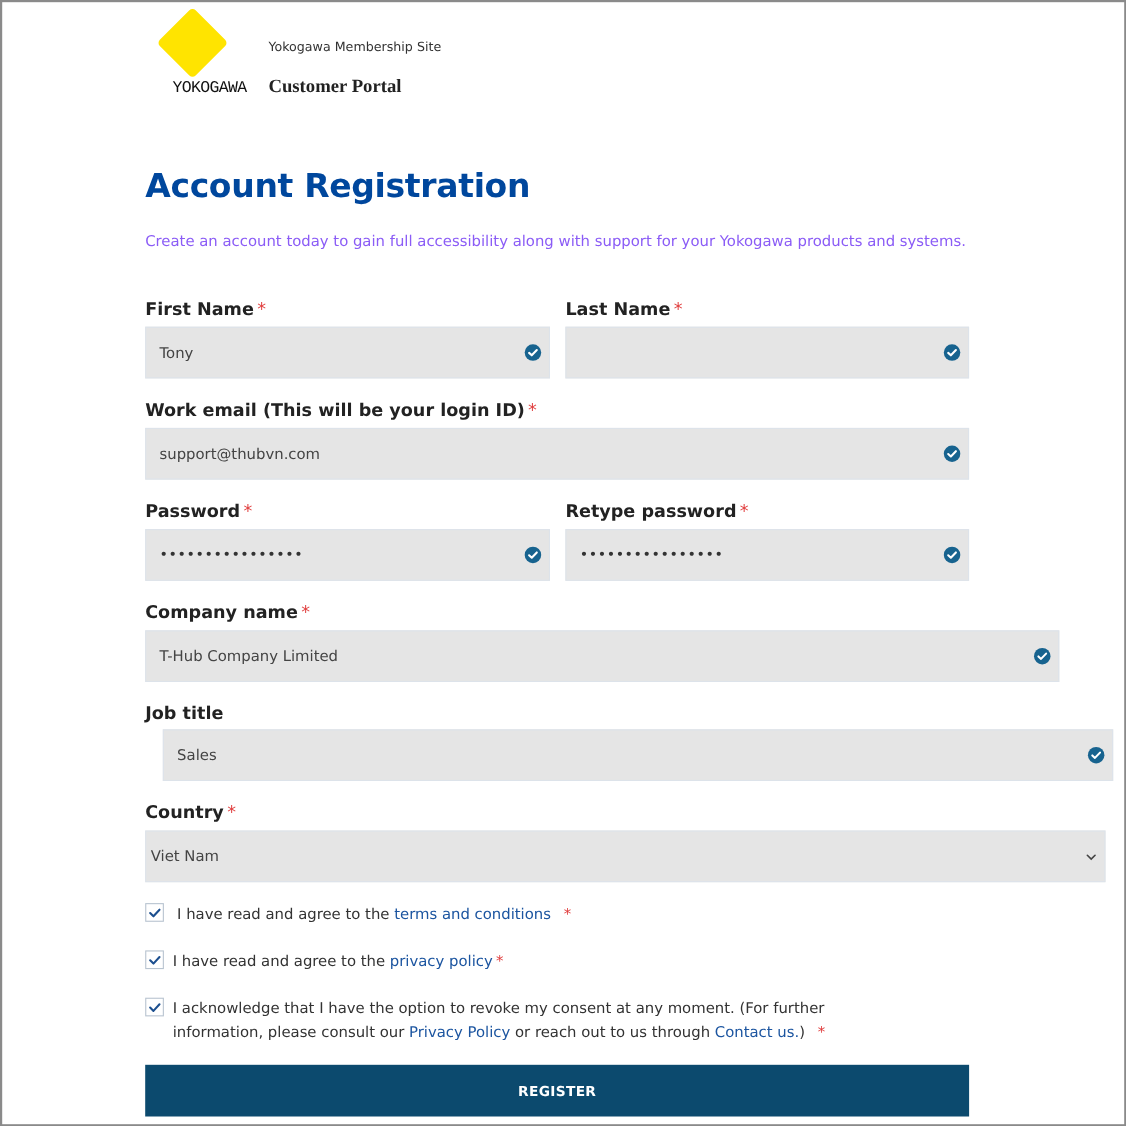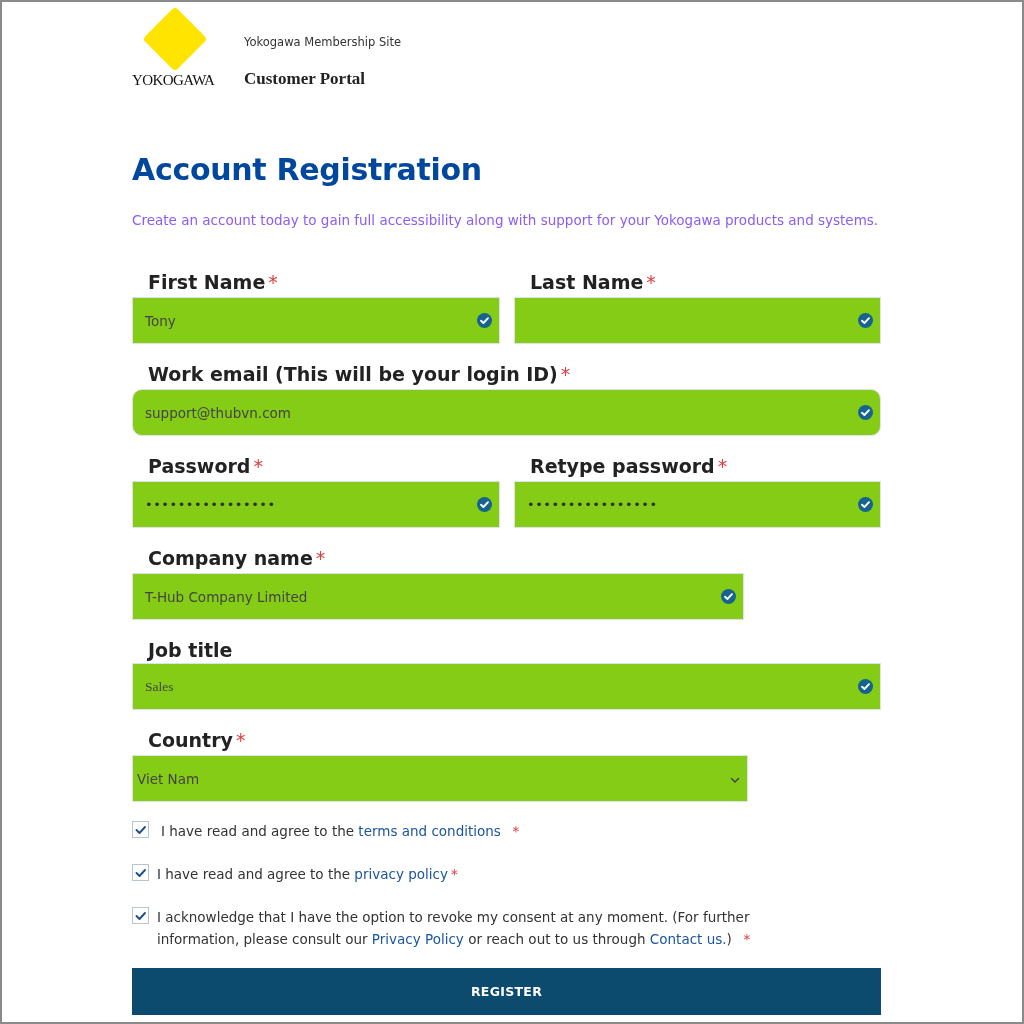--- a/index.html
+++ b/index.html
@@ -22,49 +22,49 @@
     position: absolute; left: 132px; top: 8px; width: 90px; height: 82px;
   }
   .logo-diamond {
     position: absolute; left: 20px; top: 8px; width: 46px; height: 46px;
     background: #ffe400;
     transform: rotate(45deg);
     border-radius: 4px 4px 4px 4px;
   }
   .logo-text {
     position: absolute; left: 0; top: 64px; width: 92px;
-    font-family: Liberation Serif, serif;
+    font-family: Liberation Mono, monospace;
     font-size: 15px; letter-spacing: -0.6px; color: #111111;
-    text-align: left;
+    text-align: right;
   }
   .site-sub {
     position: absolute; left: 244px; top: 35px;
     font-size: 11.5px; color: #333;
   }
   .site-title {
     position: absolute; left: 244px; top: 69px;
     font-size: 17px; font-weight: bold; color: #222; font-family: Liberation Serif, serif;
   }
   
   .page-title {
     position: absolute; left: 132px; top: 152px;
     font-size: 30px; font-weight: bold; color: #00479d; letter-spacing: -0.3px;
   }
   .intro {
     position: absolute; left: 132px; top: 212px;
     font-size: 13.5px; color: #8b5cf6;
   }
   .field-label {
-    position: absolute; font-size: 19px; font-weight: bold; color: #222; margin-left: 16px;
+    position: absolute; font-size: 16px; font-weight: bold; color: #222;
   }
   .req { color: #e03c3c; font-weight: normal; margin-left: 3px; }
   .input {
     position: absolute; height: 47px;
     border: 1px solid #dde3ea;
-    background: #84cc16;
+    background: #e5e5e5;
     display: flex; align-items: center;
     padding-left: 12px;
     font-size: 13.5px; color: #444;
   }
   .input .val { flex: 1; }
   .input .pw { letter-spacing: 0.5px; font-size: 13px; color: #333; }
   .check-icon {
     position: absolute; right: 7px; top: 50%; margin-top: -8px;
     width: 15px; height: 15px; border-radius: 50%;
     background: #17638f;
@@ -128,21 +128,21 @@
   <span class="check-icon">
       <svg width="15" height="15" viewBox="0 0 15 15">
         <path d="M4 7.8 L6.4 10 L11 5.2" stroke="#fff" stroke-width="1.9" fill="none" stroke-linecap="round" stroke-linejoin="round"></path>
       </svg>
     </span>
 </div>
 
 <div class="field-label" style="left:132px; top:363px;">
   <span>Work email (This will be your login ID)</span><span class="req">*</span>
 </div>
-<div class="input" style="left:132px; top:389px; width:749px;border-radius:10px;">
+<div class="input" style="left:132px; top:389px; width:749px;">
   <span class="val">support@thubvn.com</span>
   <span class="check-icon">
       <svg width="15" height="15" viewBox="0 0 15 15">
         <path d="M4 7.8 L6.4 10 L11 5.2" stroke="#fff" stroke-width="1.9" fill="none" stroke-linecap="round" stroke-linejoin="round"></path>
       </svg>
     </span>
 </div>
 
 <div class="field-label" style="left:132px; top:455px;">
   <span>Password</span><span class="req">*</span>
@@ -164,45 +164,45 @@
   <span class="check-icon">
       <svg width="15" height="15" viewBox="0 0 15 15">
         <path d="M4 7.8 L6.4 10 L11 5.2" stroke="#fff" stroke-width="1.9" fill="none" stroke-linecap="round" stroke-linejoin="round"></path>
       </svg>
     </span>
 </div>
 
 <div class="field-label" style="left:132px; top:547px;">
   <span>Company name</span><span class="req">*</span>
 </div>
-<div class="input" style="left:132px; top:573px; width:612px;">
+<div class="input" style="left:132px; top:573px; width:831px;">
   <span class="val">T-Hub Company Limited</span>
   <span class="check-icon">
       <svg width="15" height="15" viewBox="0 0 15 15">
         <path d="M4 7.8 L6.4 10 L11 5.2" stroke="#fff" stroke-width="1.9" fill="none" stroke-linecap="round" stroke-linejoin="round"></path>
       </svg>
     </span>
 </div>
 
 <div class="field-label" style="left:132px; top:639px;">
   <span>Job title</span>
 </div>
-<div class="input" style="left:132px; top:663px; width:749px;font-family:Liberation Serif, serif;">
+<div class="input" style="left:148px; top:663px; width:864px;">
   <span class="val">Sales</span>
   <span class="check-icon">
       <svg width="15" height="15" viewBox="0 0 15 15">
         <path d="M4 7.8 L6.4 10 L11 5.2" stroke="#fff" stroke-width="1.9" fill="none" stroke-linecap="round" stroke-linejoin="round"></path>
       </svg>
     </span>
 </div>
 
 <div class="field-label" style="left:132px; top:729px;">
   <span>Country</span><span class="req">*</span>
 </div>
-<div class="input select" style="left:132px; top:755px; width:616px;">
+<div class="input select" style="left:132px; top:755px; width:873px;">
   <span class="val">Viet Nam</span>
   <span class="chevron-icon"><svg width="12" height="12" viewBox="0 0 12 12">
         <path d="M2.5 4.5 L6 8 L9.5 4.5" stroke="#444" stroke-width="1.5" fill="none" stroke-linecap="round"></path>
       </svg></span>
 </div>
 
 <div class="cb-row" style="top:820px;">
   <span class="cb-box">
       <svg width="12" height="10" viewBox="0 0 12 10">
         <path d="M1.5 5 L4.5 8 L10 2" stroke="#1c4f8f" stroke-width="1.9" fill="none" stroke-linecap="round" stroke-linejoin="round"></path>

